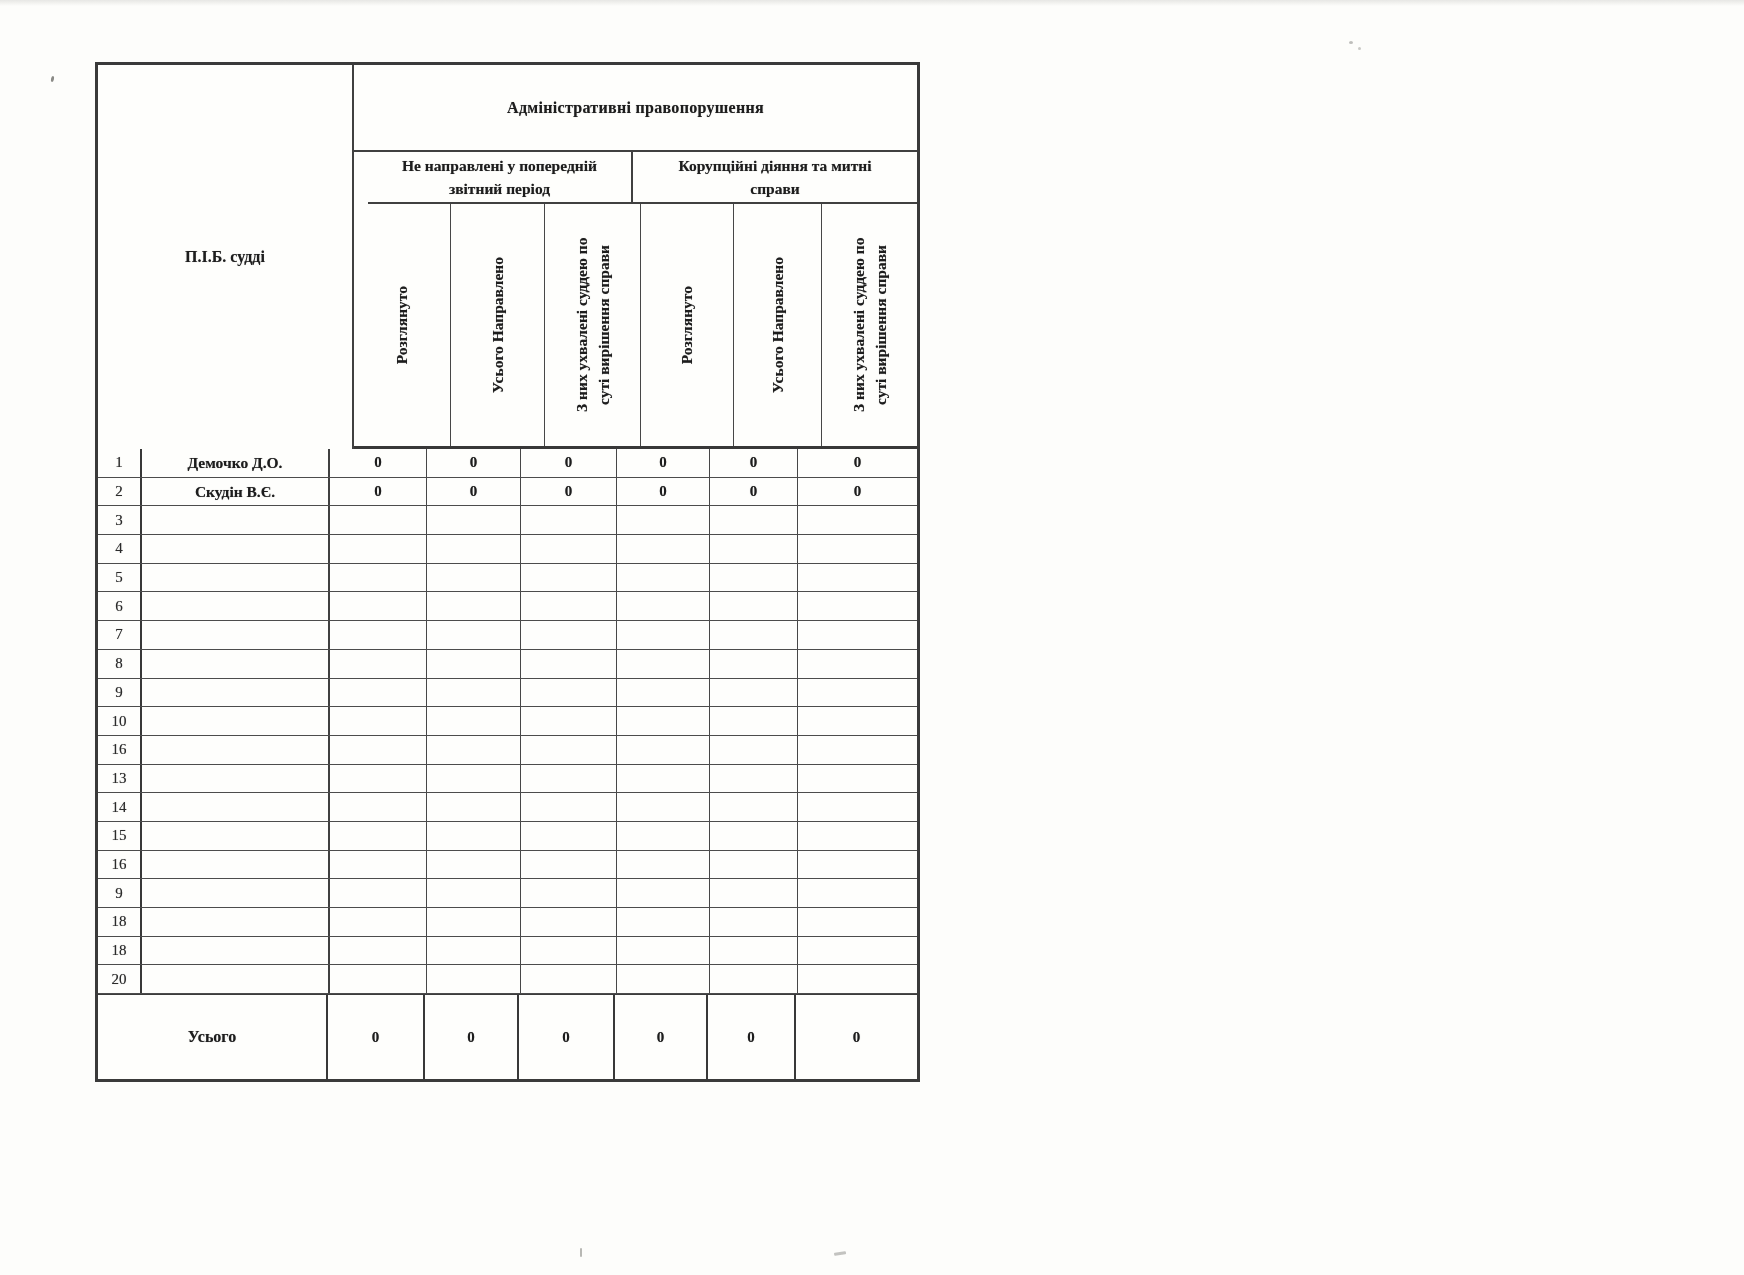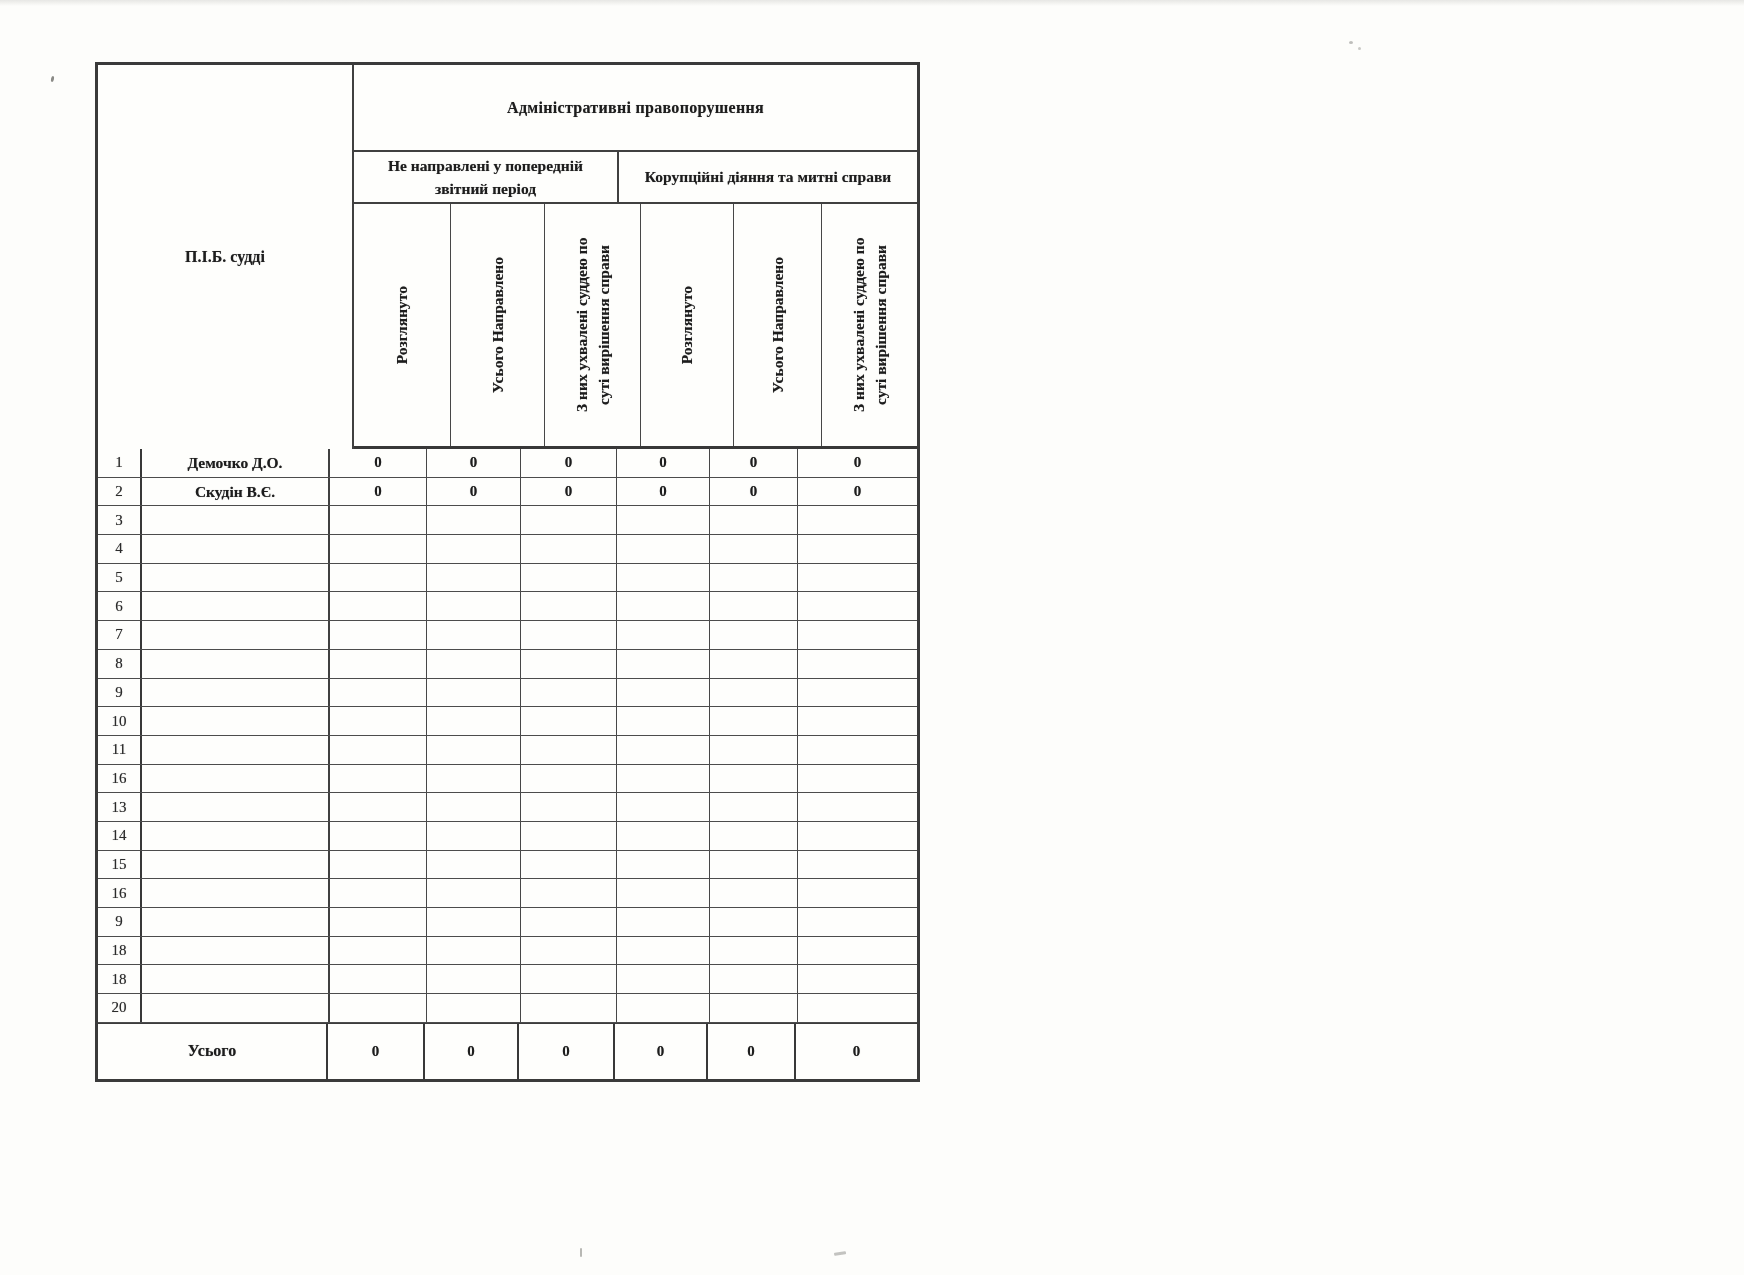--- a/index.html
+++ b/index.html
@@ -48,21 +48,21 @@
     height: 87px; flex:none;
     border-bottom: 2px solid #404040;
     font-weight: bold; font-size: 16px; letter-spacing: .3px;
   }
   .group-row { height: 52px; flex:none; display:flex; }
   .group-cell {
     font-weight: bold; font-size: 15.5px; line-height: 1.5;
     border-bottom: 2px solid #404040;
     padding: 0 24px;
   }
-  .group-1 { width: 265px; flex:none; border-right: 2px solid #404040; }
+  .group-1 { width: 265px; flex:none; border-right: 2px solid #404040; margin-left: 14px; }
   .group-2 { flex: 1; }
   .vlabel-row { flex:1; display:flex; border-bottom: 3px solid #383838; }
   .vcell { border-right: 1.8px solid #474747; }
   .vcell:last-child { border-right: none; }
   .vtext {
     writing-mode: vertical-rl;
     transform: rotate(180deg);
     text-align: center;
     font-weight: bold;
     font-size: 15.5px;
@@ -249,30 +249,20 @@
           <div class="cell numcell">10</div>
           <div class="cell namecell"></div>
           <div class="cell valcell c1"></div>
           <div class="cell valcell c2"></div>
           <div class="cell valcell c3"></div>
           <div class="cell valcell c4"></div>
           <div class="cell valcell c5"></div>
           <div class="cell valcell c6"></div>
         </div>
         <div class="trow">
-          <div class="cell numcell">11</div>
-          <div class="cell namecell"></div>
-          <div class="cell valcell c1"></div>
-          <div class="cell valcell c2"></div>
-          <div class="cell valcell c3"></div>
-          <div class="cell valcell c4"></div>
-          <div class="cell valcell c5"></div>
-          <div class="cell valcell c6"></div>
-        </div>
-        <div class="trow">
           <div class="cell numcell">16</div>
           <div class="cell namecell"></div>
           <div class="cell valcell c1"></div>
           <div class="cell valcell c2"></div>
           <div class="cell valcell c3"></div>
           <div class="cell valcell c4"></div>
           <div class="cell valcell c5"></div>
           <div class="cell valcell c6"></div>
         </div>
         <div class="trow">

